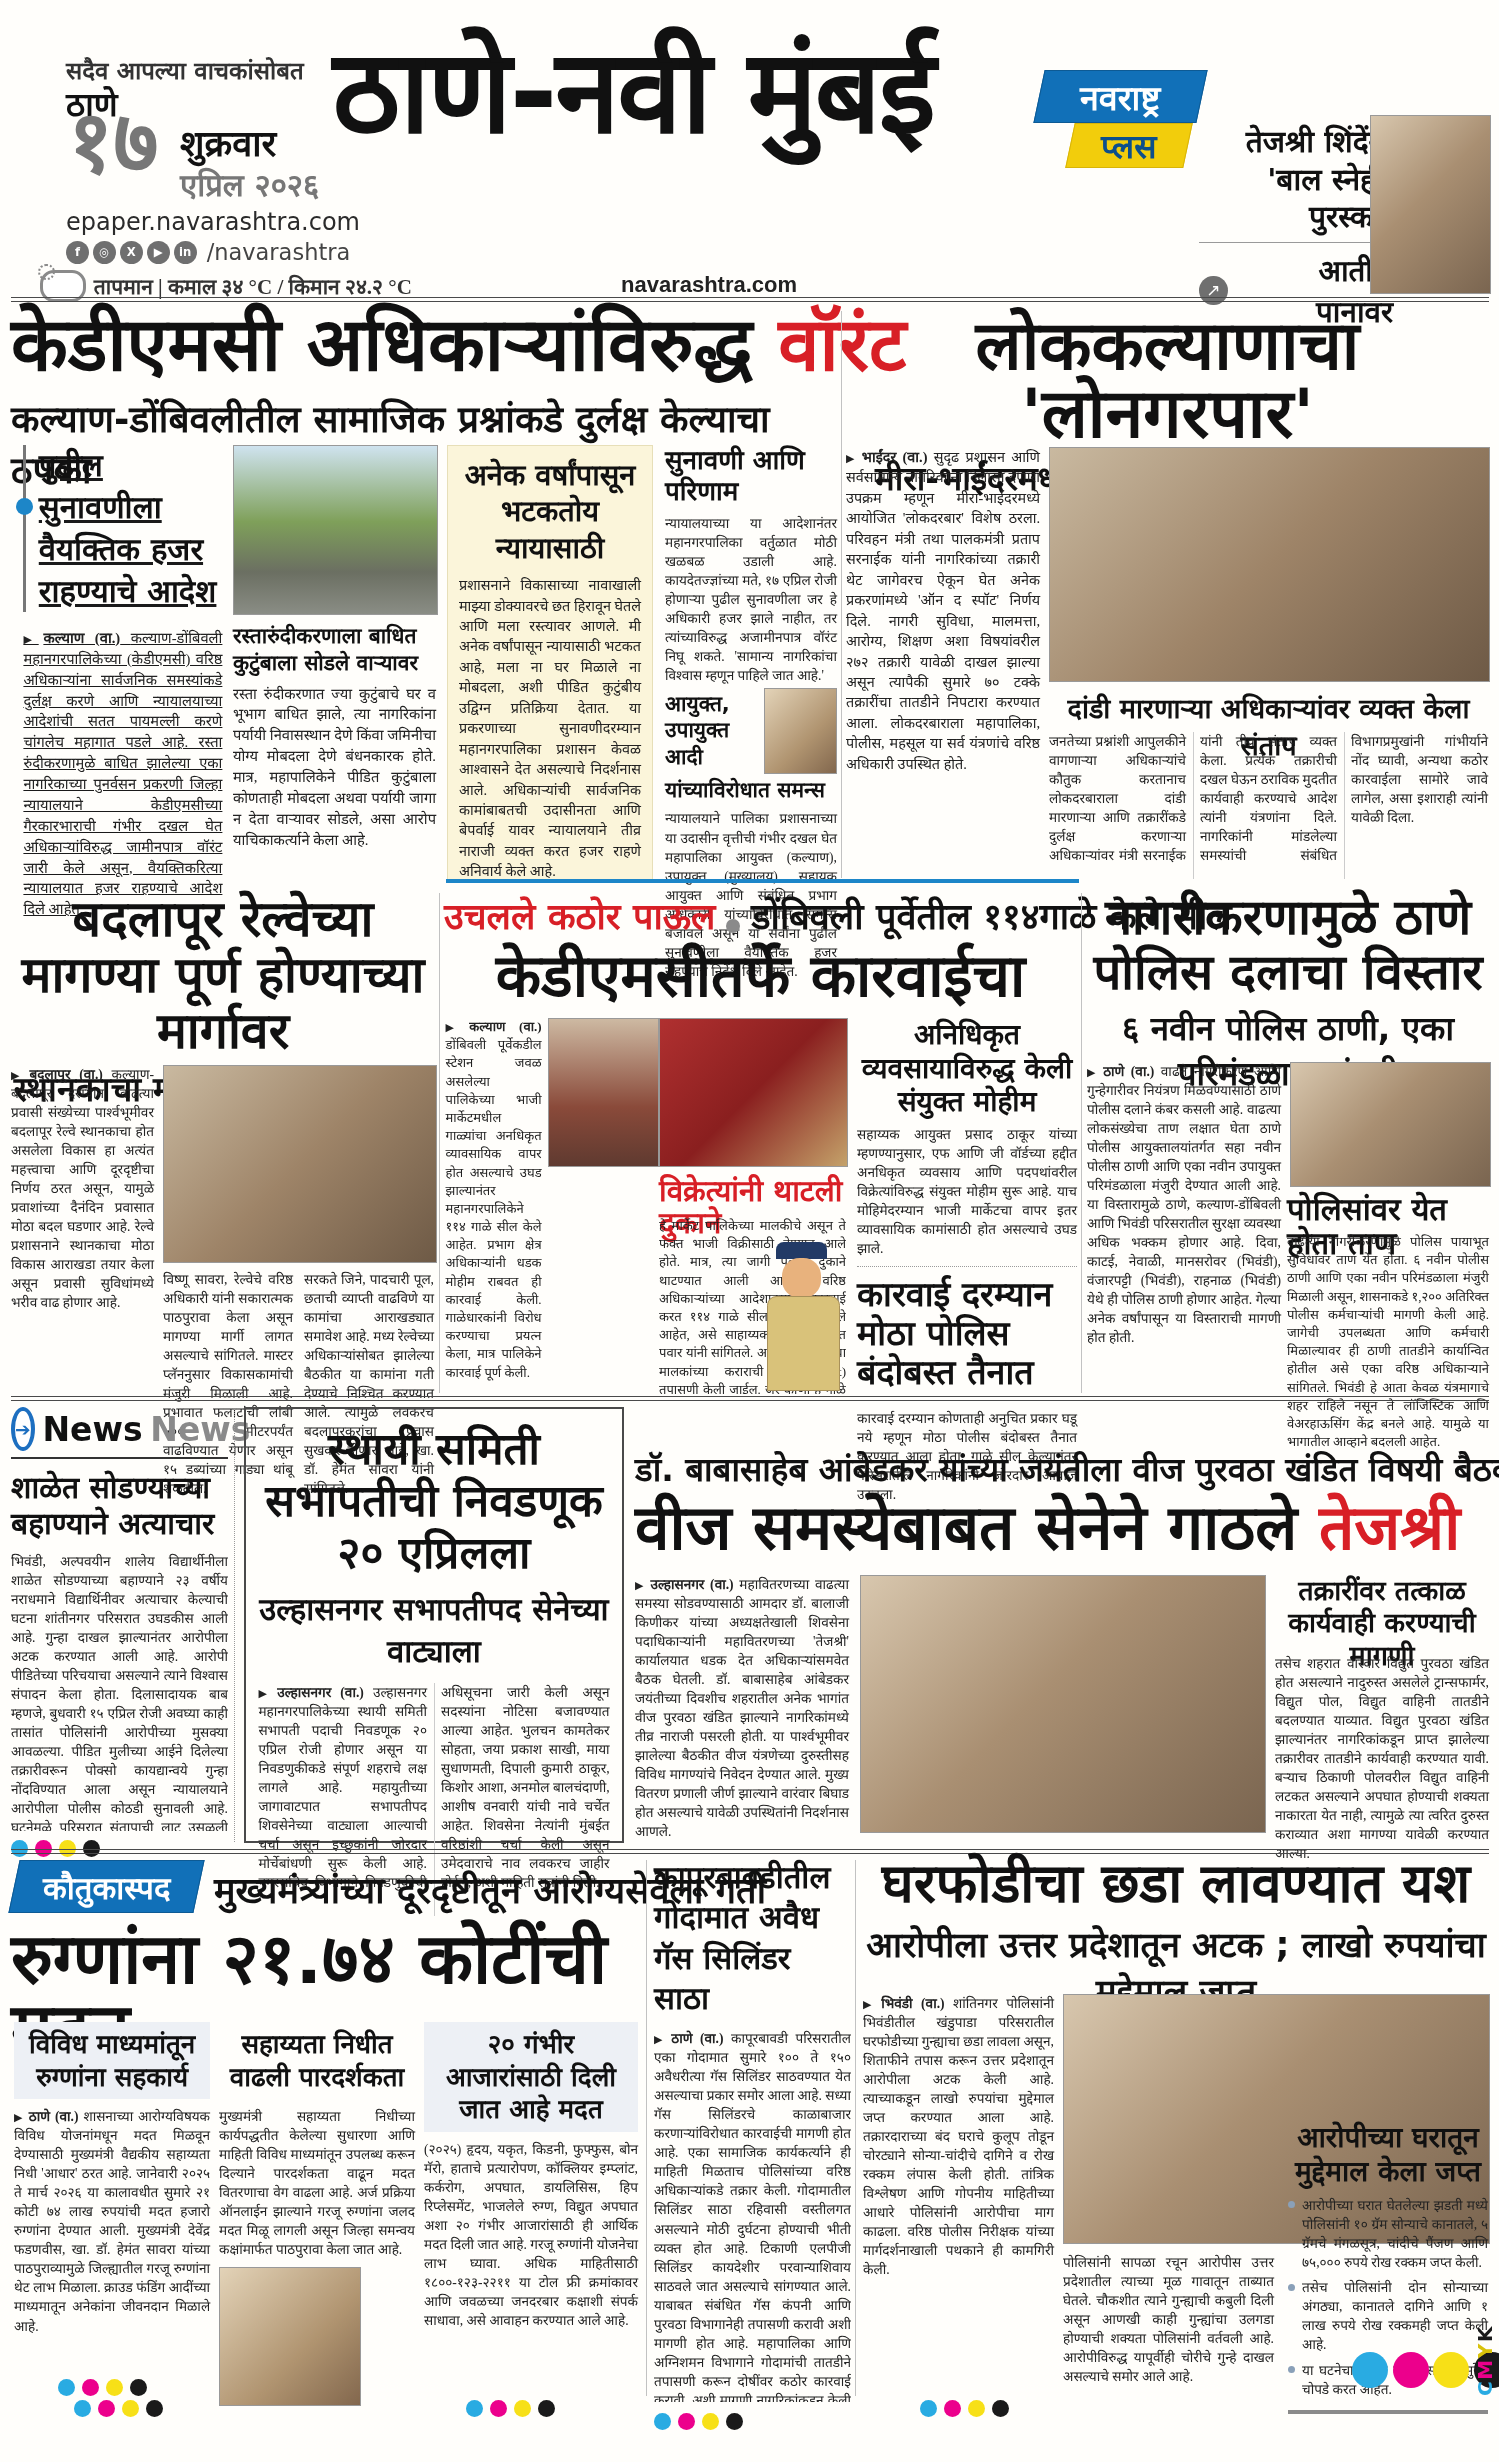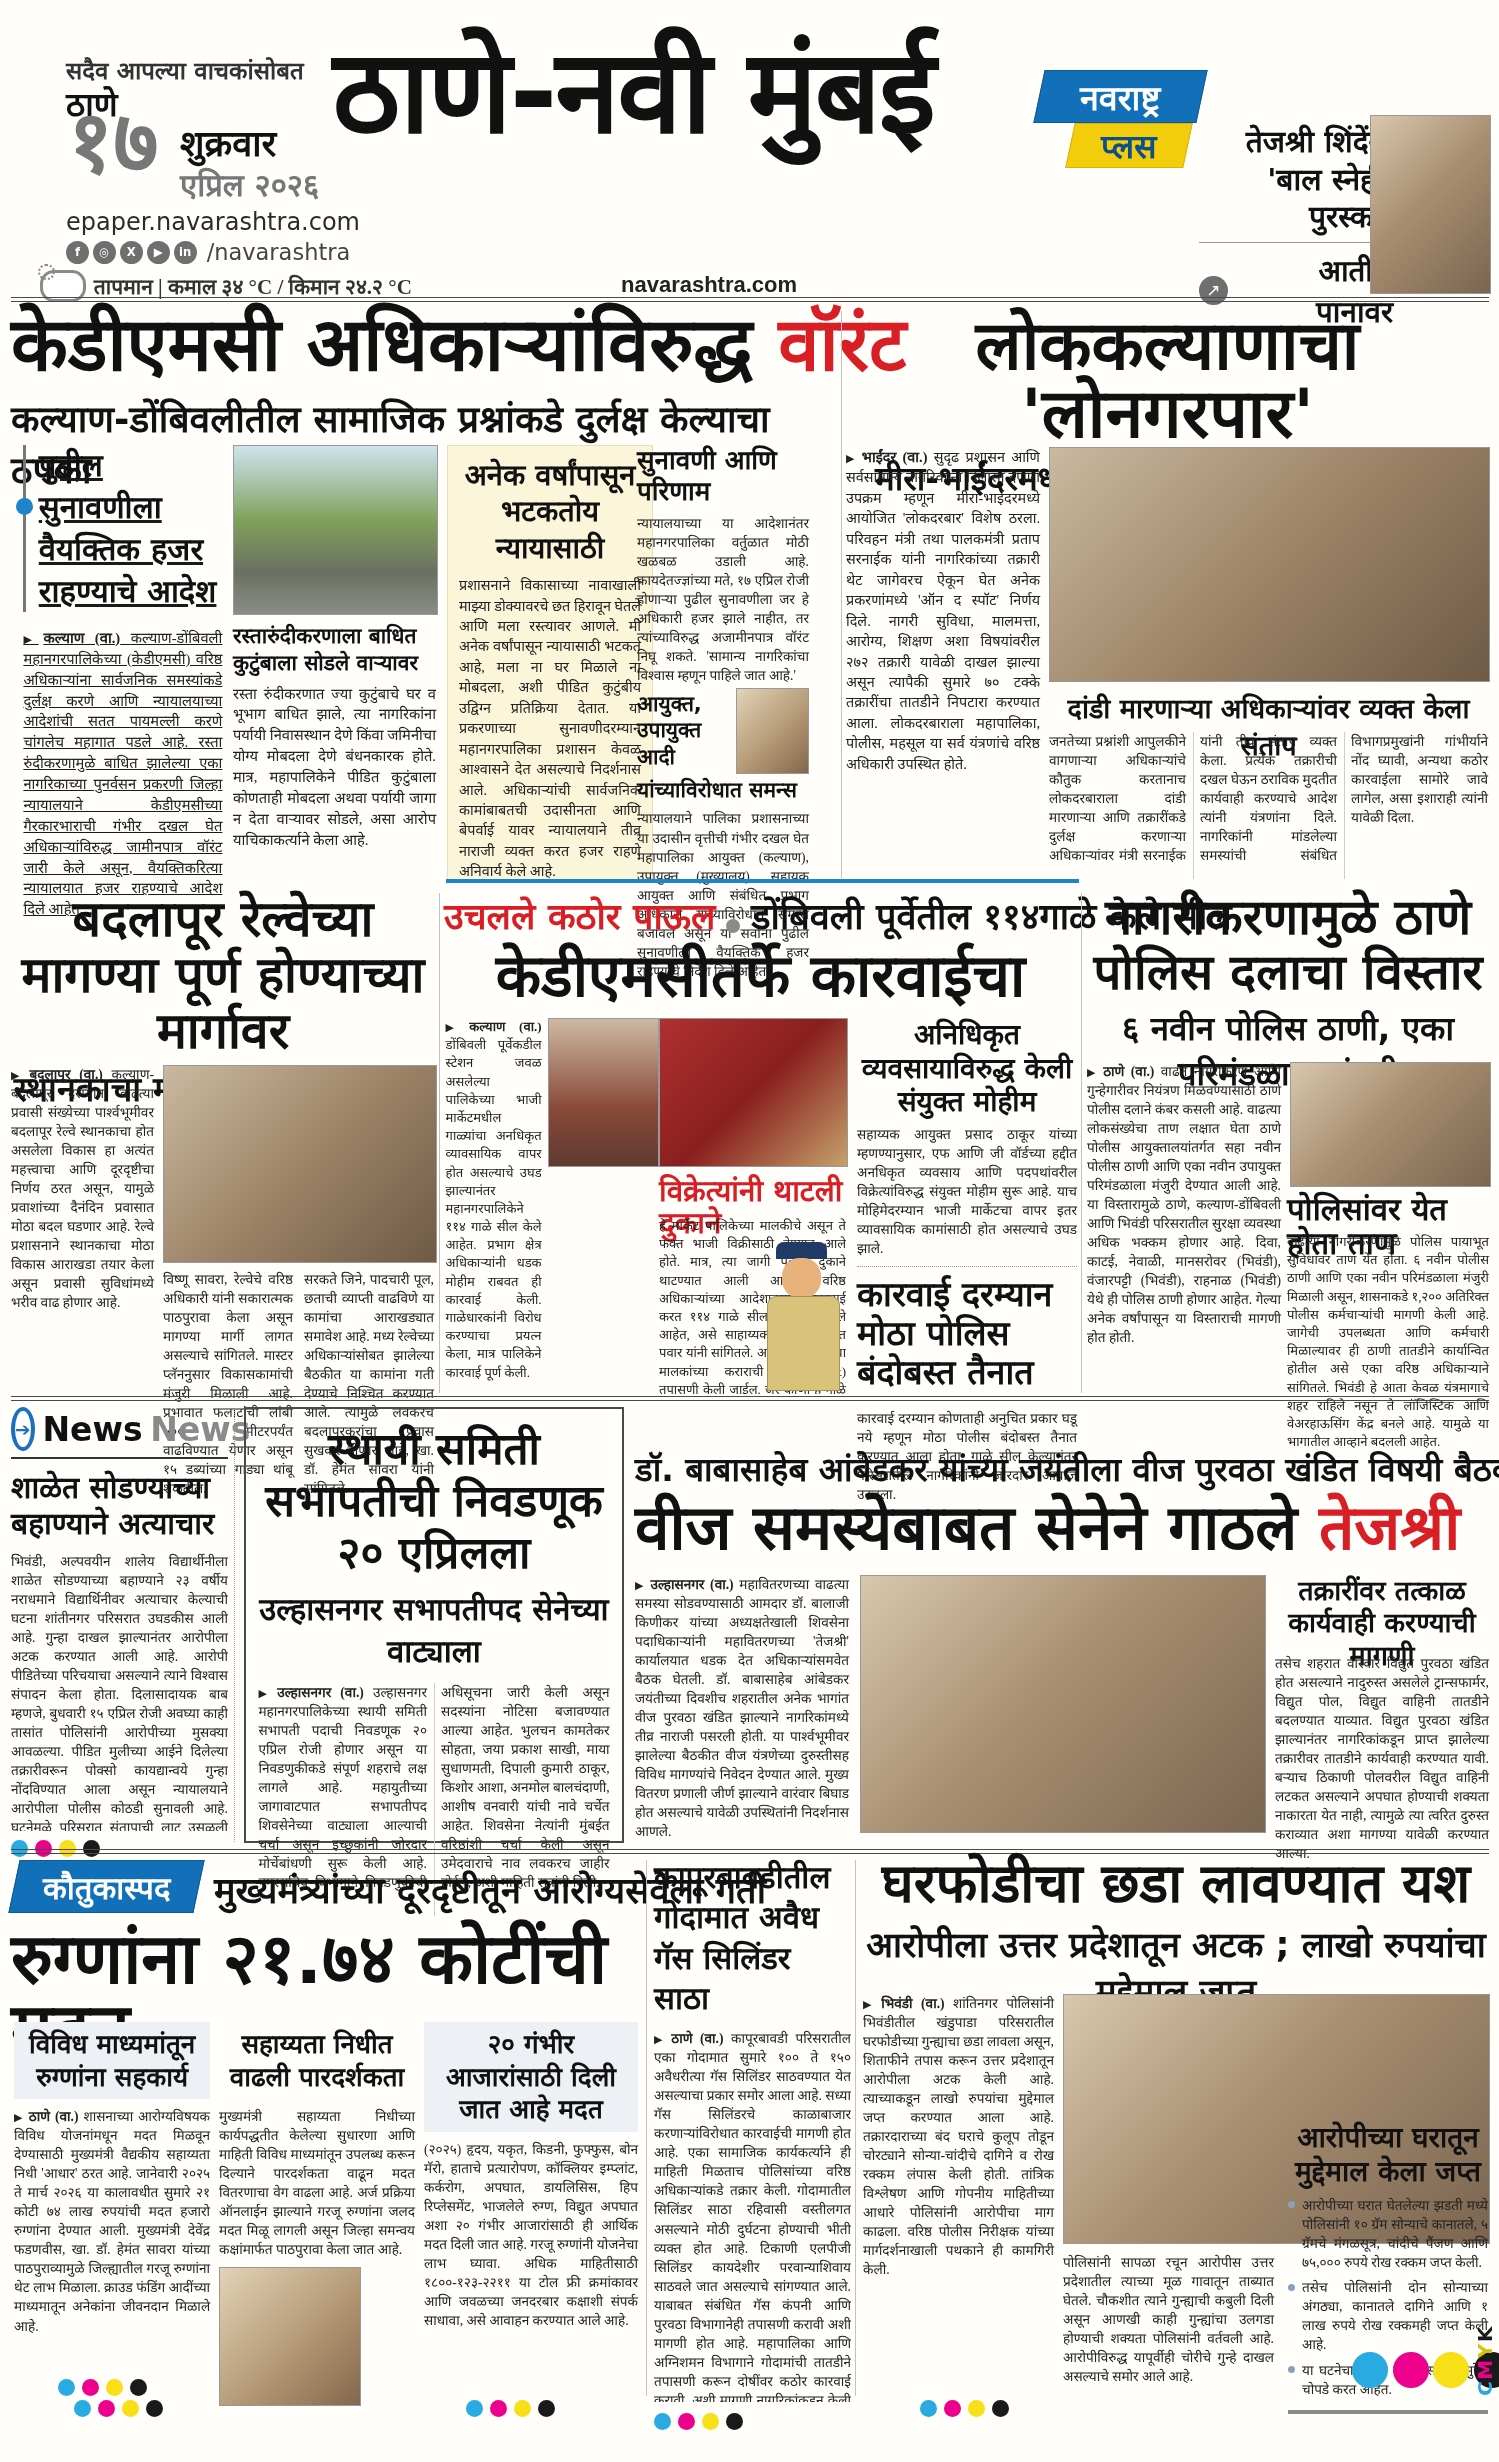--- a/index.html
+++ b/index.html
@@ -106,21 +106,21 @@
     <div class="photo photo-green" style="width:203px;height:168px;"></div>
     <div class="sub-hl" style="font-size:21px;line-height:1.3;margin:7.8px 0 6.2px 0;">रस्तारुंदीकरणाला बाधित कुटुंबाला सोडले वाऱ्यावर</div>
     <div class="body-txt">रस्ता रुंदीकरणात ज्या कुटुंबाचे घर व भूभाग बाधित झाले, त्या नागरिकांना पर्यायी निवासस्थान देणे किंवा जमिनीचा योग्य मोबदला देणे बंधनकारक होते. मात्र, महापालिकेने पीडित कुटुंबाला कोणताही मोबदला अथवा पर्यायी जागा न देता वाऱ्यावर सोडले, असा आरोप याचिकाकर्त्याने केला आहे.</div>
   </div>
 
   <div class="abs yellow-box" style="left:436px;top:138px;width:206px;height:435px;padding:11px;box-sizing:border-box;">
     <div class="hl center" style="font-size:29px;line-height:1.25;margin-bottom:9.3px;">अनेक वर्षांपासून भटकतोय न्यायासाठी</div>
     <div class="body-txt" style="font-size:14.4px;">प्रशासनाने विकासाच्या नावाखाली माझ्या डोक्यावरचे छत हिरावून घेतले आणि मला रस्त्यावर आणले. मी अनेक वर्षांपासून न्यायासाठी भटकत आहे, मला ना घर मिळाले ना मोबदला, अशी पीडित कुटुंबीय उद्विग्न प्रतिक्रिया देतात. या प्रकरणाच्या सुनावणीदरम्यान महानगरपालिका प्रशासन केवळ आश्वासने देत असल्याचे निदर्शनास आले. अधिकाऱ्यांची सार्वजनिक कामांबाबतची उदासीनता आणि बेपर्वाई यावर न्यायालयाने तीव्र नाराजी व्यक्त करत हजर राहणे अनिवार्य केले आहे.</div>
   </div>
 
-  <div class="abs" style="left:626px;top:138px;width:172px;height:435px;">
+  <div class="abs" style="left:654px;top:138px;width:172px;height:435px;">
     <div class="hl" style="font-size:26px;line-height:1.2;margin-bottom:6.2px;">सुनावणी आणि परिणाम</div>
     <div class="body-sm">न्यायालयाच्या या आदेशानंतर महानगरपालिका वर्तुळात मोठी खळबळ उडाली आहे. कायदेतज्ज्ञांच्या मते, १७ एप्रिल रोजी होणाऱ्या पुढील सुनावणीला जर हे अधिकारी हजर झाले नाहीत, तर त्यांच्याविरुद्ध अजामीनपात्र वॉरंट निघू शकते. 'सामान्य नागरिकांचा विश्वास म्हणून पाहिले जात आहे.'</div>
     <div class="photo photo-cm" style="float:right;width:71px;height:84px;margin:3.1px 0 3.1px 4.7px;"></div>
     <div class="sub-hl" style="font-size:21px;line-height:1.25;margin:6.2px 0;">आयुक्त, उपायुक्त आदी यांच्याविरोधात समन्स</div>
     <div class="body-sm">न्यायालयाने पालिका प्रशासनाच्या या उदासीन वृत्तीची गंभीर दखल घेत महापालिका आयुक्त (कल्याण), उपायुक्त (मुख्यालय), सहायक आयुक्त आणि संबंधित प्रभाग अधिकारी यांच्याविरोधात समन्स बजावले असून या सर्वांना पुढील सुनावणीला वैयक्तिक हजर राहण्याचे निर्देश दिले आहेत.</div>
   </div>
 </div>
 
 <div class="abs vline" style="left:841px;top:311px;height:567px;"></div>
 

